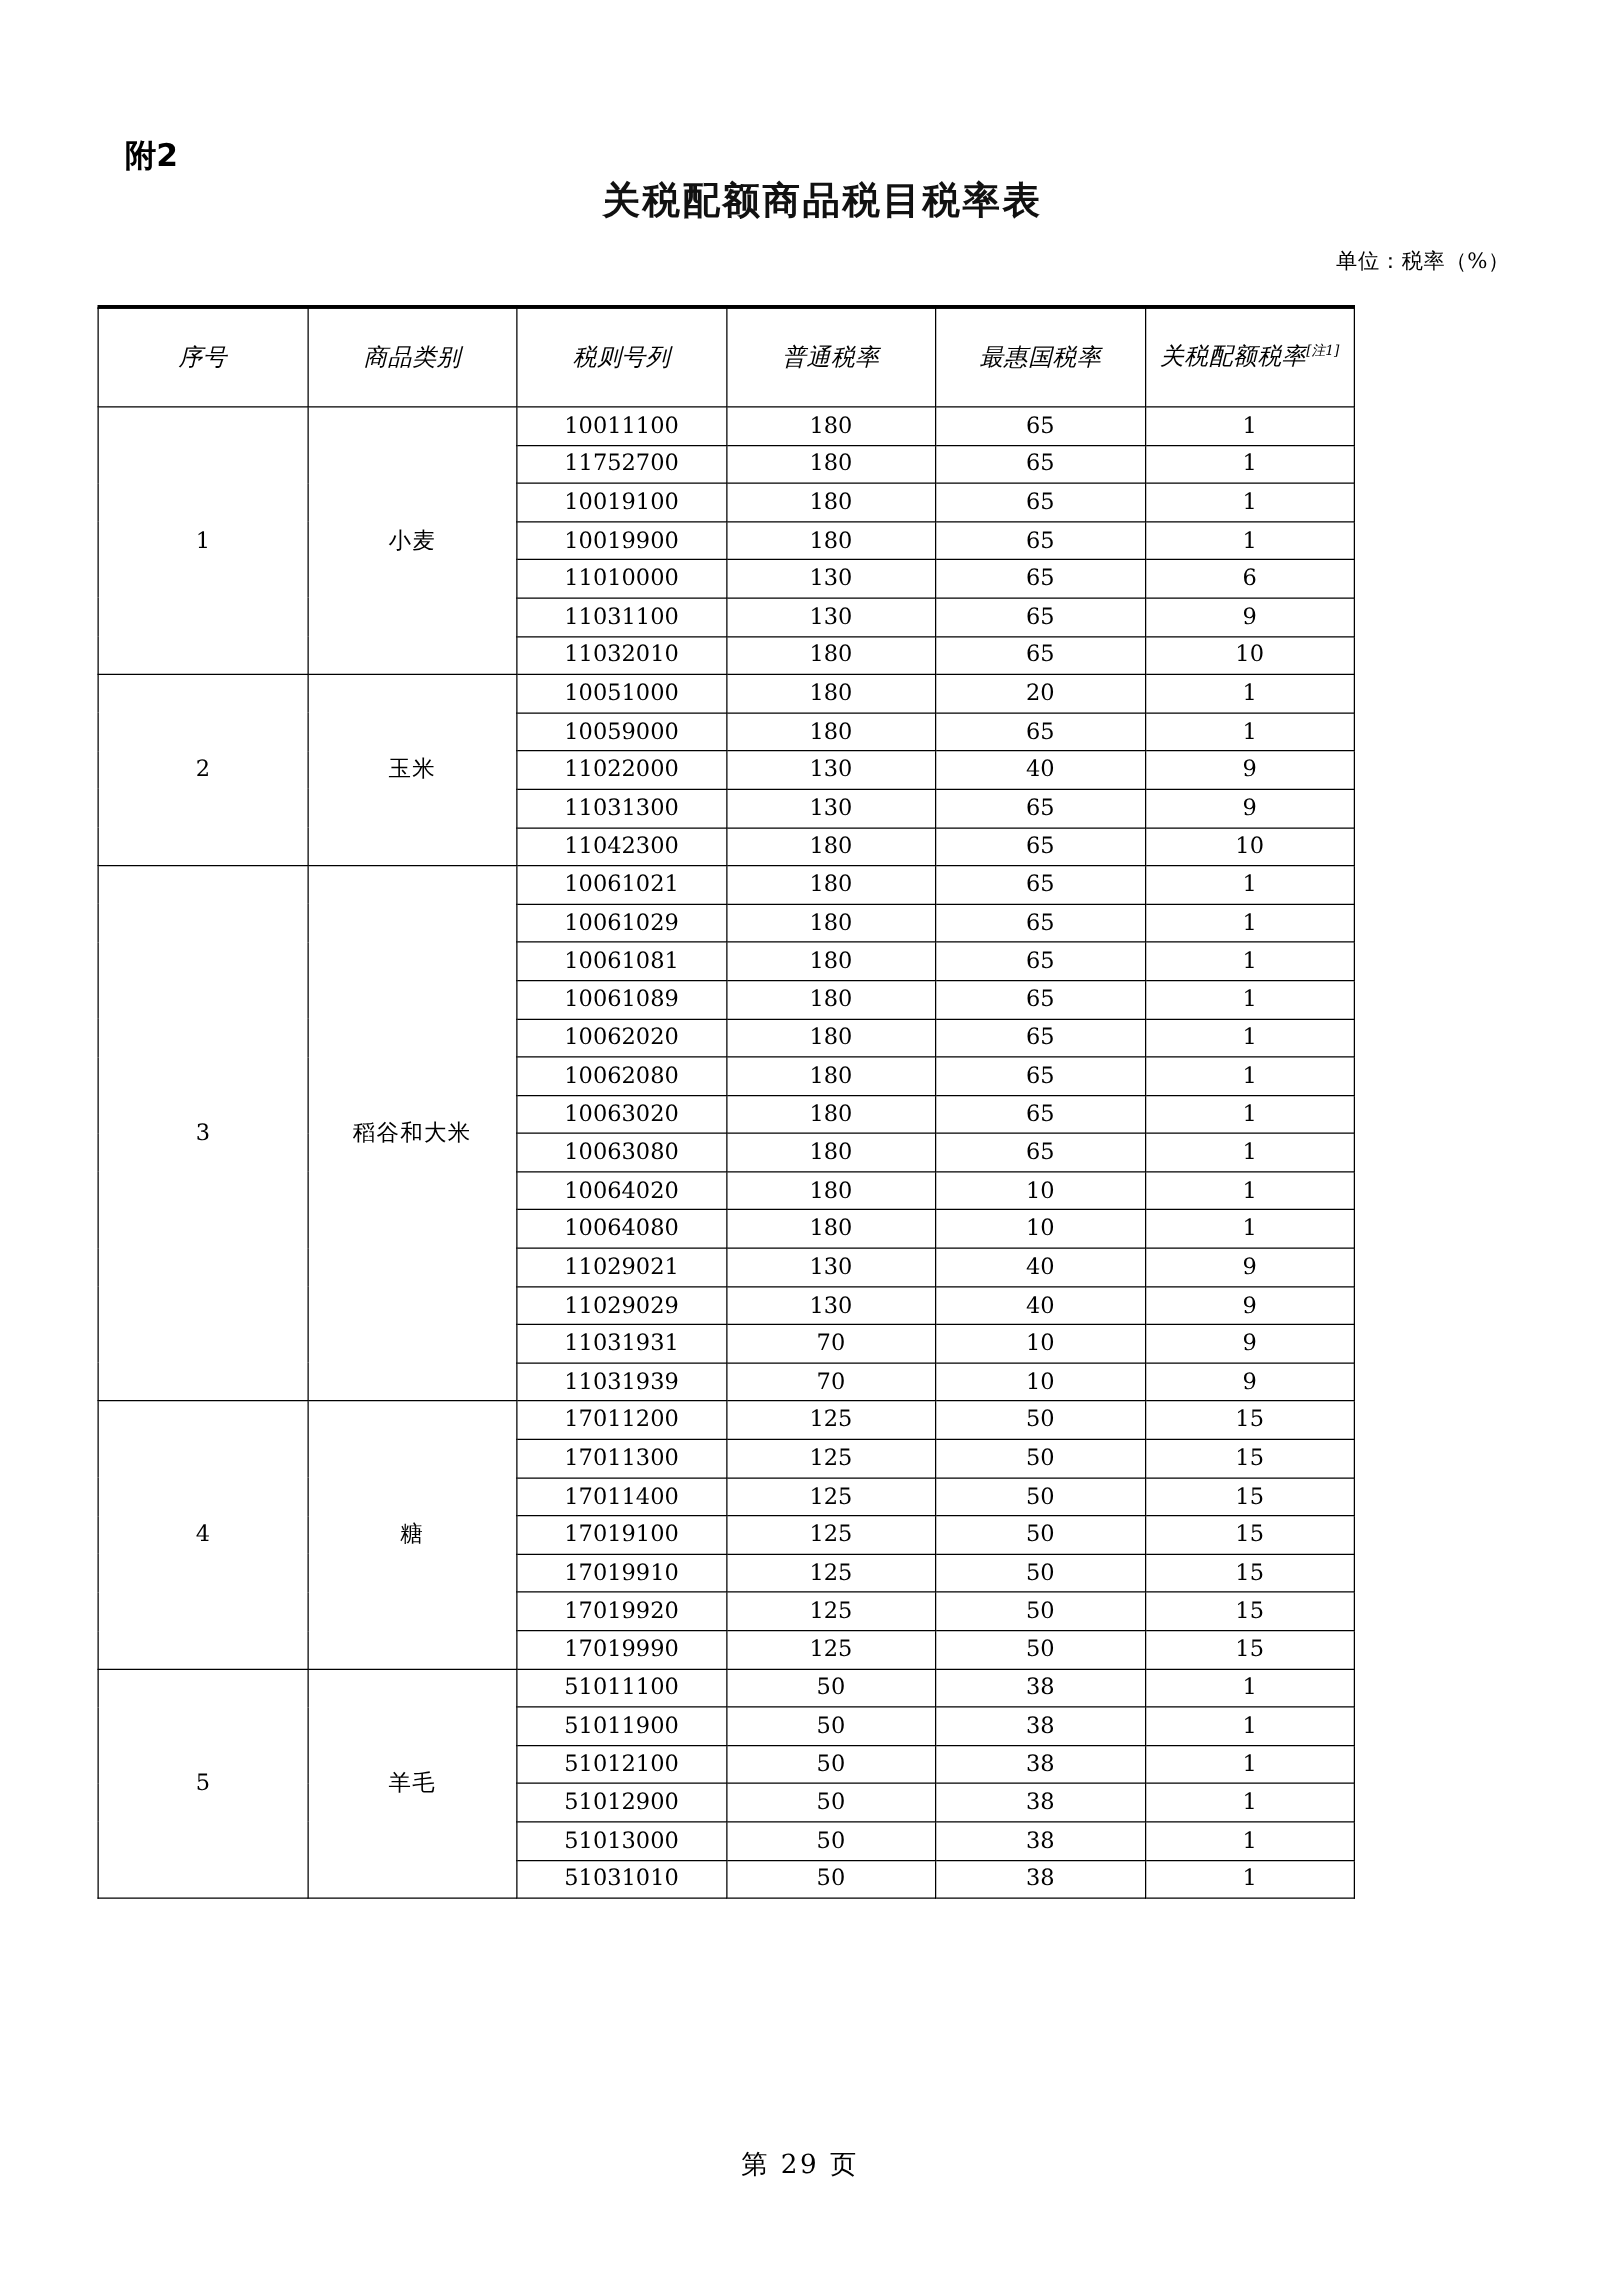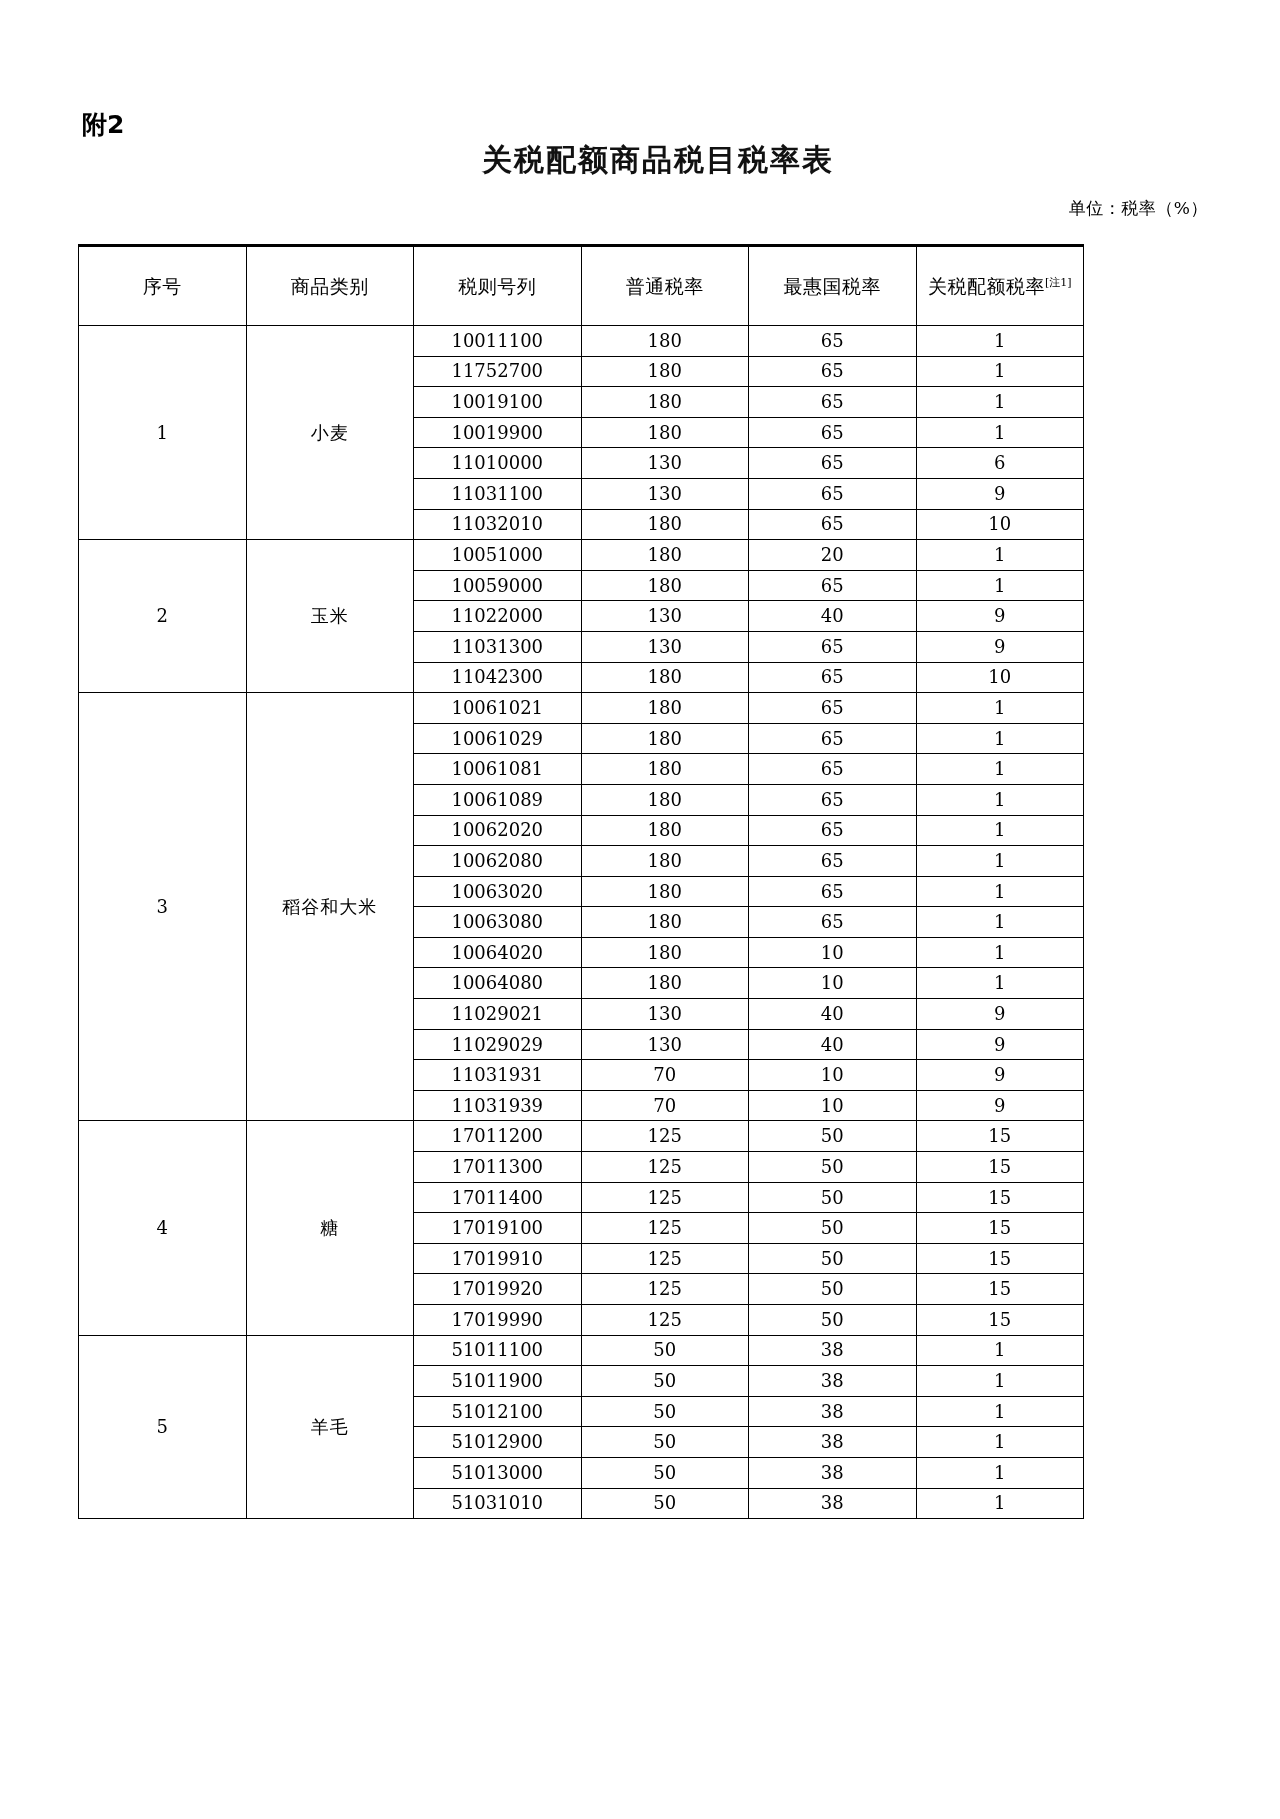--- a/index.html
+++ b/index.html
@@ -17,21 +17,21 @@
   }
   .page {
     position: relative;
     width: 1280px;
     height: 1819px;
     box-sizing: border-box;
     padding: 0;
   }
   .attach-label {
     position: absolute;
-    left: 82px;
+    left: 100px;
     top: 108px;
     font-family: "DejaVu Sans", "Liberation Sans", sans-serif;
     font-weight: 700;
     font-size: 25px;
     letter-spacing: 0px;
     color: #000;
   }
   .doc-title {
     position: absolute;
     left: 0;
@@ -68,20 +68,21 @@
     font-weight: 400;
     font-size: 18px;
     font-family: "DejaVu Serif", "Liberation Serif", serif;
     padding: 0;
     line-height: 1.1;
   }
   table.tariff thead th {
     height: 78px;
     font-size: 19px;
     letter-spacing: 0.5px;
+    font-style: italic;
   }
   table.tariff tbody td {
     height: 29.6px;
   }
   td.num-col { width: 73px; }
   td.cat-col { width: 180px; font-size: 19px; letter-spacing: 1px; margin-left: 48px; }
   td.code-col { width: 205px; }
   td.gen-col { width: 180px; }
   td.mfn-col { width: 178px; margin-left: 28px; }
   td.quota-col { width: 190px; }
@@ -376,14 +377,15 @@
         </tr>
         <tr>
           <td class="code-col">51031010</td>
           <td class="gen-col">50</td>
           <td class="mfn-col">38</td>
           <td class="quota-col">1</td>
         </tr>
       </tbody>
   </table>
 
+  <div class="footer">第 29 页</div>
 
 </div>
 
 </body></html>

